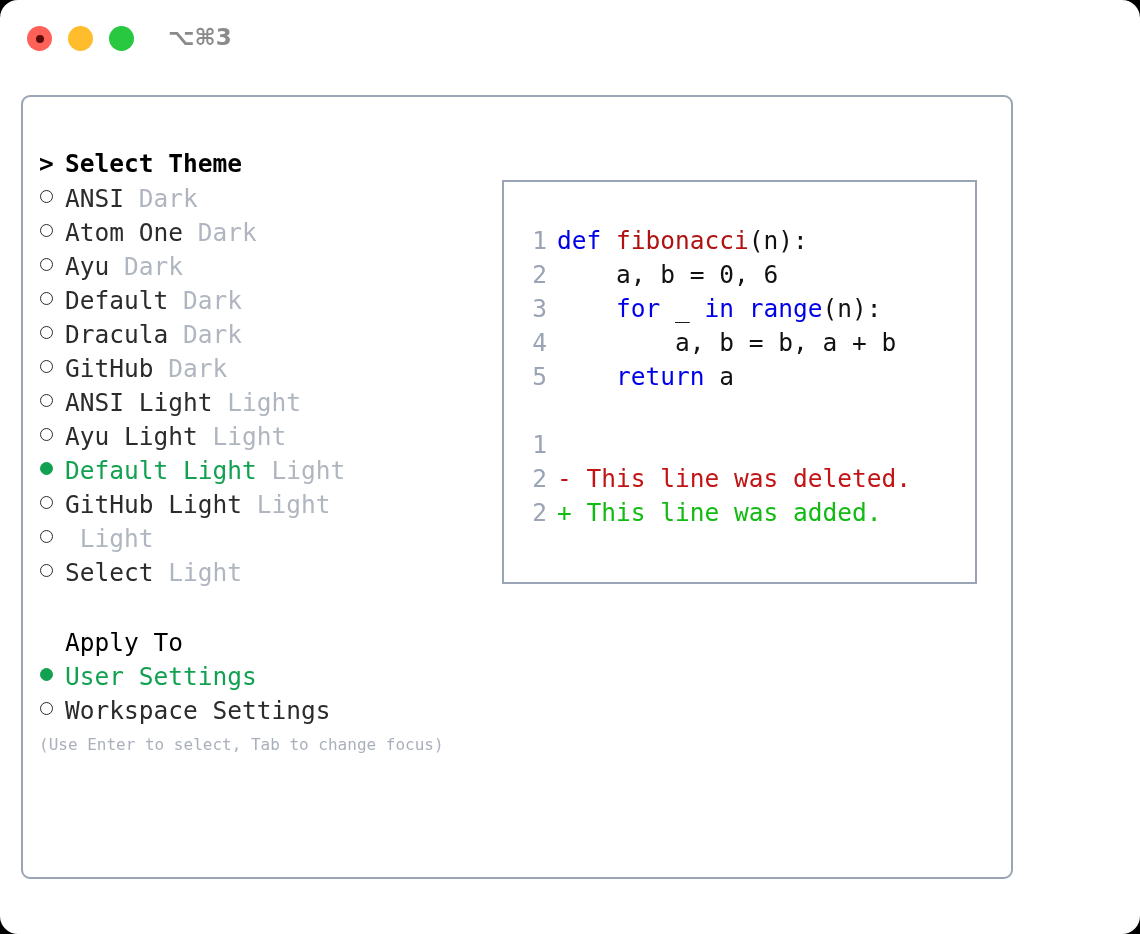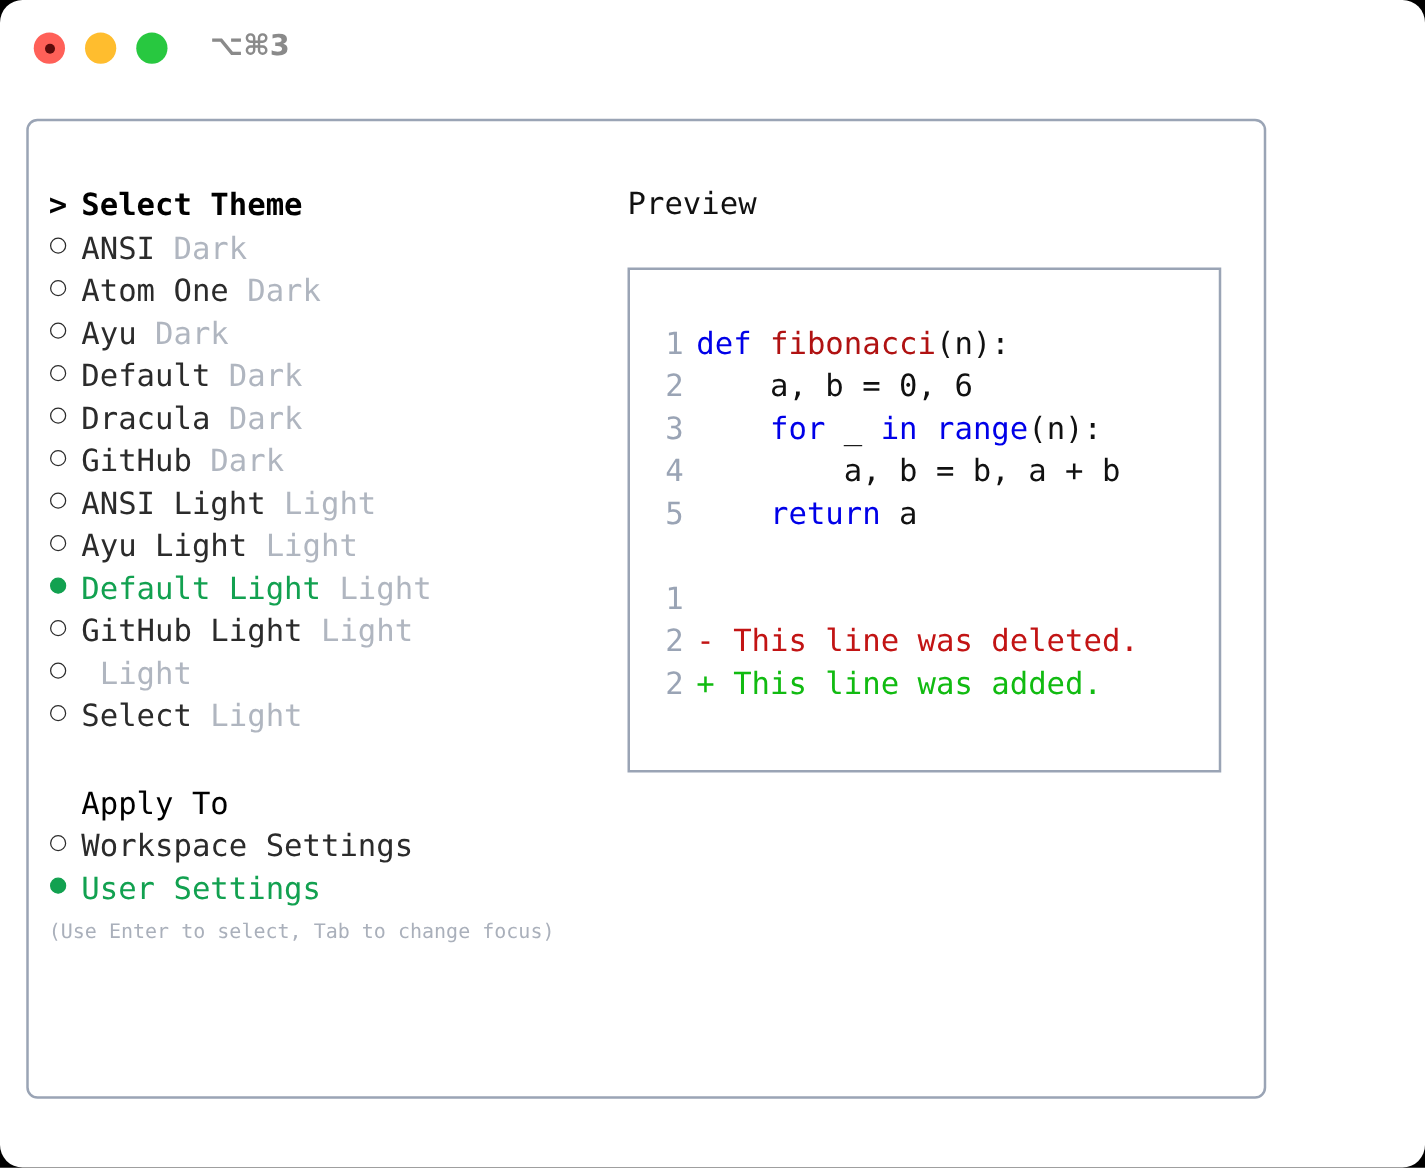--- a/index.html
+++ b/index.html
@@ -254,29 +254,28 @@
           <div class="row"><span class="bullet-wrap"><span class="dot off"></span></span><span class="label">Select</span><span> </span><span class="variant">Light</span></div>
         </div>
 
       <div class="section-gap"></div>
 
       <div class="row">
         <span class="apply-head">Apply To</span>
       </div>
 
       <div id="apply-list">
+          <div class="row"><span class="bullet-wrap"><span class="dot on"></span></span><span class="label sel">User Settings</span></div>
           <div class="row"><span class="bullet-wrap"><span class="dot off"></span></span><span class="label">Workspace Settings</span></div>
-          <div class="row"><span class="bullet-wrap"><span class="dot on"></span></span><span class="label sel">User Settings</span></div>
         </div>
     </div>
 
     <div class="help">(Use Enter to select, Tab to change focus)</div>
 
     <div class="right-col">
-      <div class="preview-title">Preview</div>
 
       <div class="preview-box">
         <div class="code">
           <div id="code-lines">
               <div class="cline"><span class="lno">1</span><span class="tok-kw">def </span><span class="tok-fn">fibonacci</span><span class="tok-pl">(n):</span></div>
               <div class="cline"><span class="lno">2</span><span class="tok-pl">    a, b = 0, 6</span></div>
               <div class="cline"><span class="lno">3</span><span class="tok-pl">    </span><span class="tok-kw">for</span><span class="tok-pl"> _ </span><span class="tok-kw">in</span><span class="tok-pl"> </span><span class="tok-kw">range</span><span class="tok-pl">(n):</span></div>
               <div class="cline"><span class="lno">4</span><span class="tok-pl">        a, b = b, a + b</span></div>
               <div class="cline"><span class="lno">5</span><span class="tok-pl">    </span><span class="tok-kw">return</span><span class="tok-pl"> a</span></div>
             </div>

